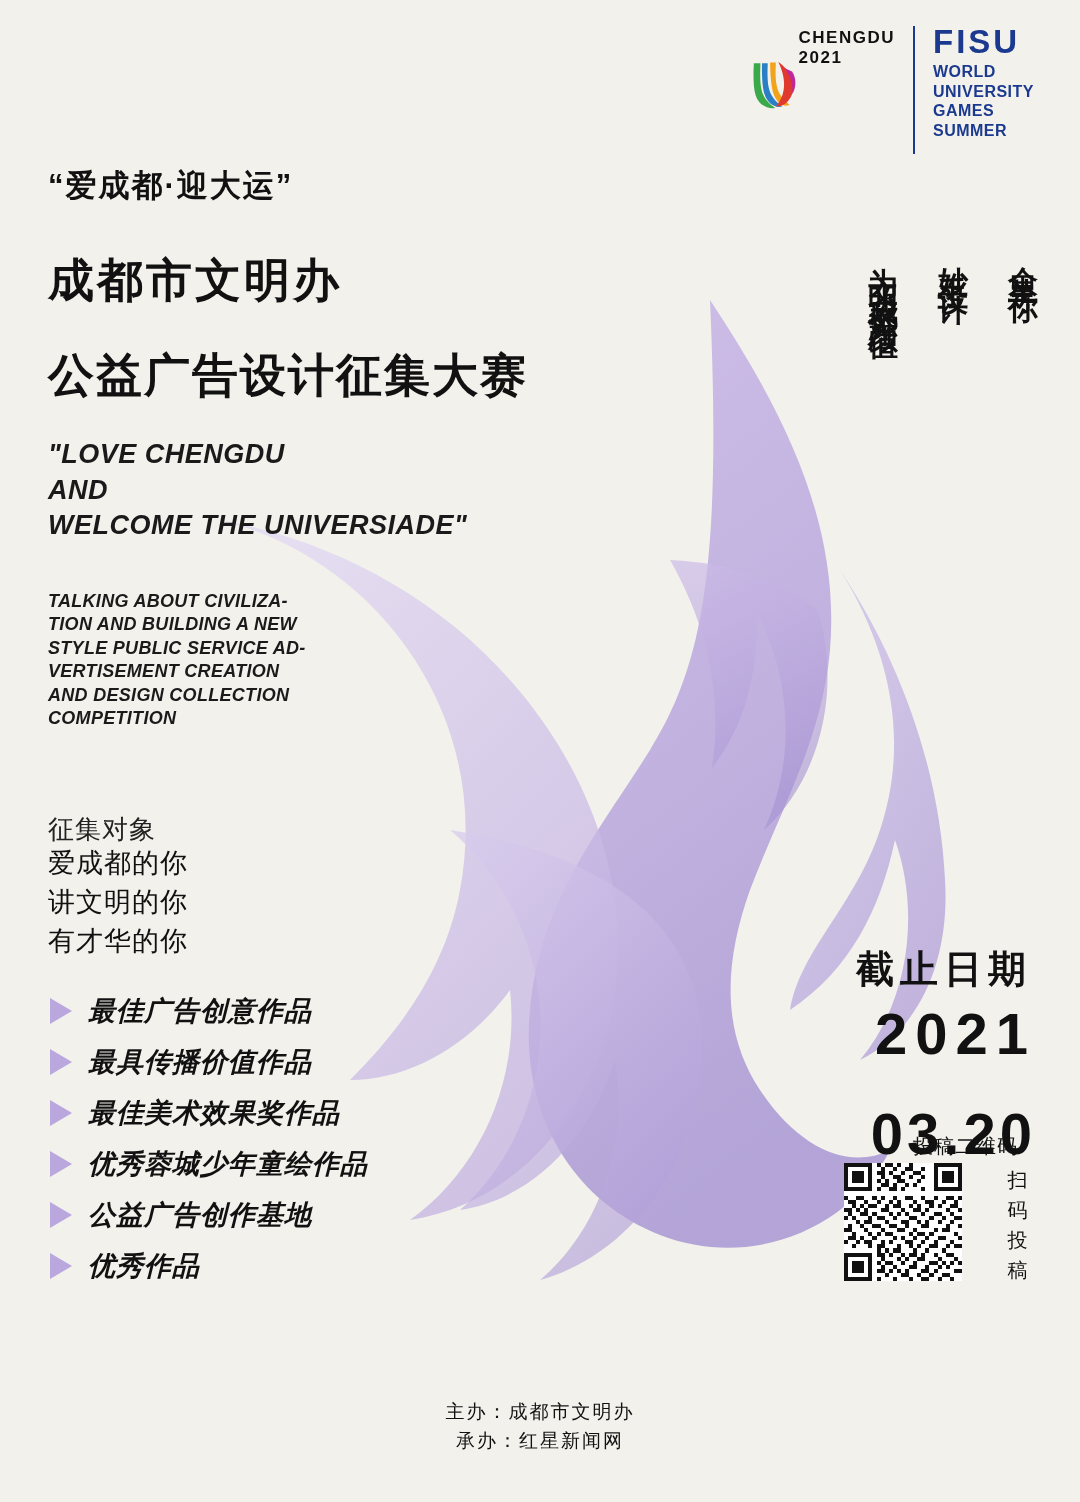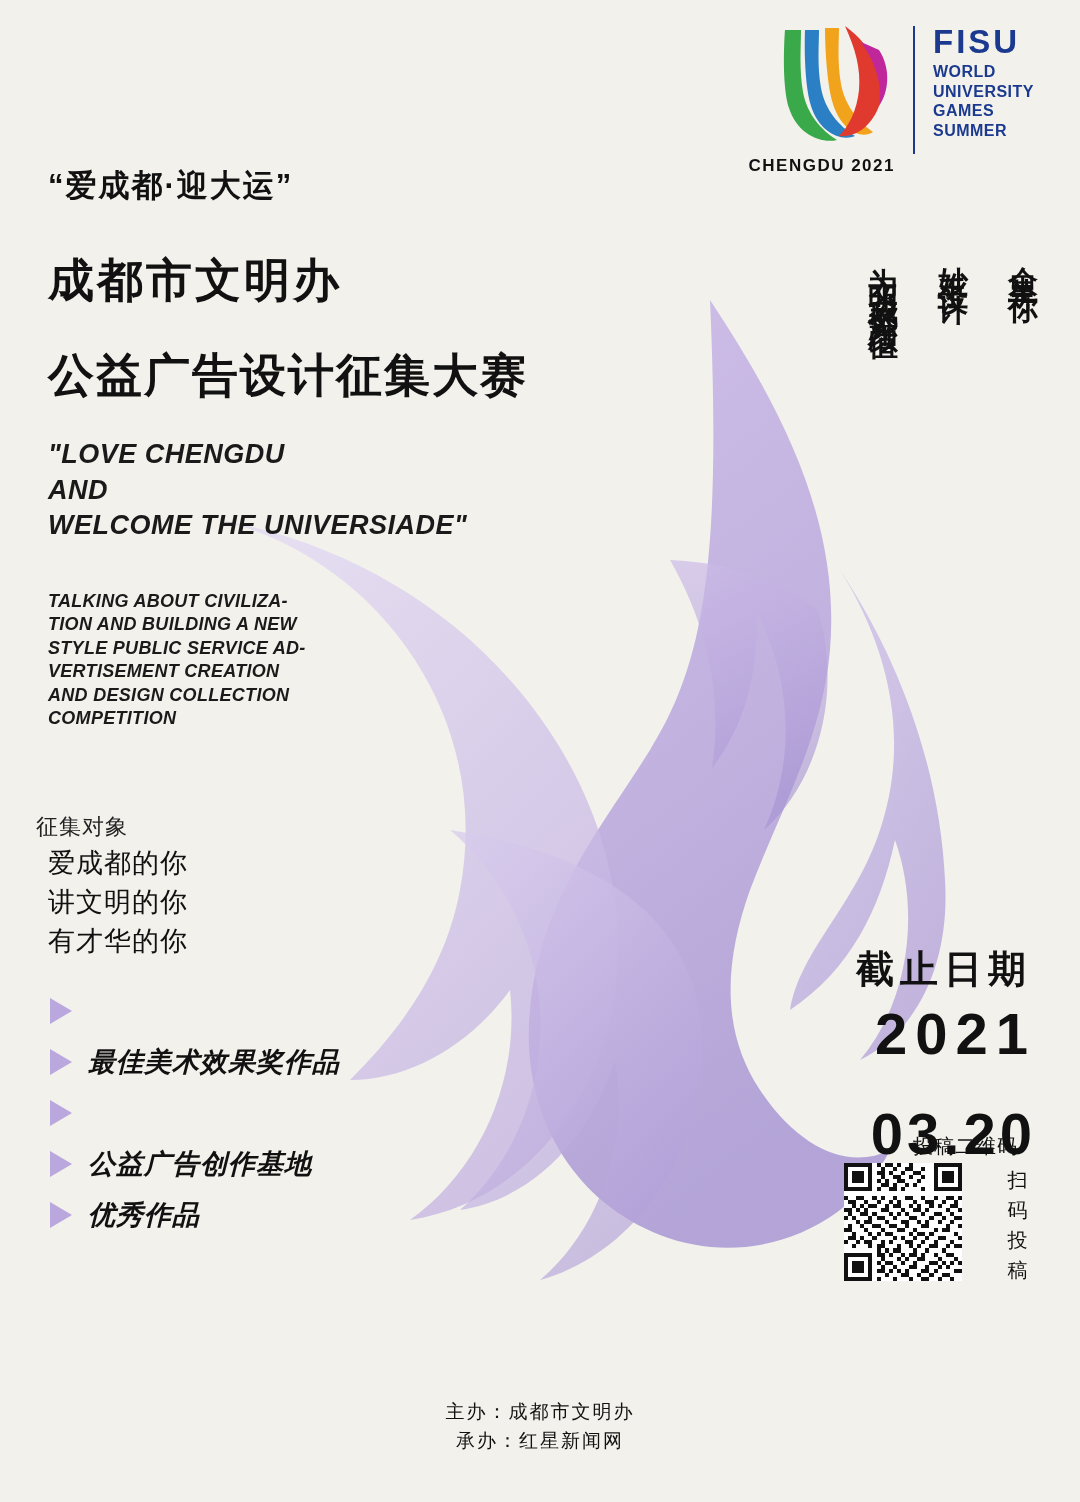--- a/index.html
+++ b/index.html
@@ -10,21 +10,21 @@
     overflow:hidden;
     position:relative;
   }
   .poster{position:relative;width:1080px;height:1502px;overflow:hidden;background:#f2f1ec;}
 
   
   .flame{position:absolute;left:150px;top:270px;width:800px;height:1120px;pointer-events:none;}
 
   
   .fisu{position:absolute;right:46px;top:22px;display:flex;align-items:flex-start;gap:18px;}
-  .fisu-mark{width:150px;display:flex;flex-direction:column;align-items:flex-end;}
+  .fisu-mark{width:150px;display:flex;flex-direction:row;align-items:flex-start;}
   .fisu-u{width:132px;height:128px;}
   .fisu-city{
     font-size:17px;font-weight:bold;letter-spacing:1.5px;color:#111;margin-top:6px;
   }
   .fisu-divider{width:2px;height:128px;background:#1b3a8f;margin-top:4px;}
   .fisu-text{color:#1b3a8f;font-weight:bold;line-height:1.22;letter-spacing:.5px;}
   .fisu-text .big{font-size:33px;letter-spacing:3px;}
   .fisu-text .row{font-size:16px;}
 
   
@@ -45,21 +45,21 @@
     font-size:27px;font-style:italic;font-weight:bold;color:#1a1a1a;line-height:1.32;
     letter-spacing:.5px;
   }
   .en2{
     position:absolute;left:48px;top:590px;width:420px;
     font-size:18px;font-style:italic;font-weight:bold;color:#1a1a1a;line-height:1.3;
     letter-spacing:.3px;
   }
 
   .target-label{
-    position:absolute;left:36px;top:812px;font-size:22px;color:#222;letter-spacing:1px;
+    position:absolute;left:48px;top:812px;font-size:26px;color:#222;letter-spacing:1px;
   }
   .target-lines{
     position:absolute;left:48px;top:844px;font-size:27px;color:#111;line-height:1.45;
     letter-spacing:1px;
   }
 
   
   .awards{position:absolute;left:50px;top:985px;}
   .award{display:flex;align-items:center;height:51px;}
   .tri{
@@ -169,27 +169,33 @@
 COMPETITION</div>
 
   <div class="target-label">征集对象</div>
   <div class="target-lines" style="white-space:pre-line;">爱成都的你
 讲文明的你
 有才华的你</div>
 
   <div class="awards">
     <div class="award">
       <span class="tri"></span>
+      <span class="award-txt">最佳广告创意作品</span>
+    </div>
+    <div class="award">
+      <span class="tri"></span>
+      <span class="award-txt">最具传播价值作品</span>
     </div>
     <div class="award">
       <span class="tri"></span>
       <span class="award-txt">最佳美术效果奖作品</span>
     </div>
     <div class="award">
       <span class="tri"></span>
+      <span class="award-txt">优秀蓉城少年童绘作品</span>
     </div>
     <div class="award">
       <span class="tri"></span>
       <span class="award-txt">公益广告创作基地</span>
     </div>
     <div class="award">
       <span class="tri"></span>
       <span class="award-txt">优秀作品</span>
     </div>
   </div>

